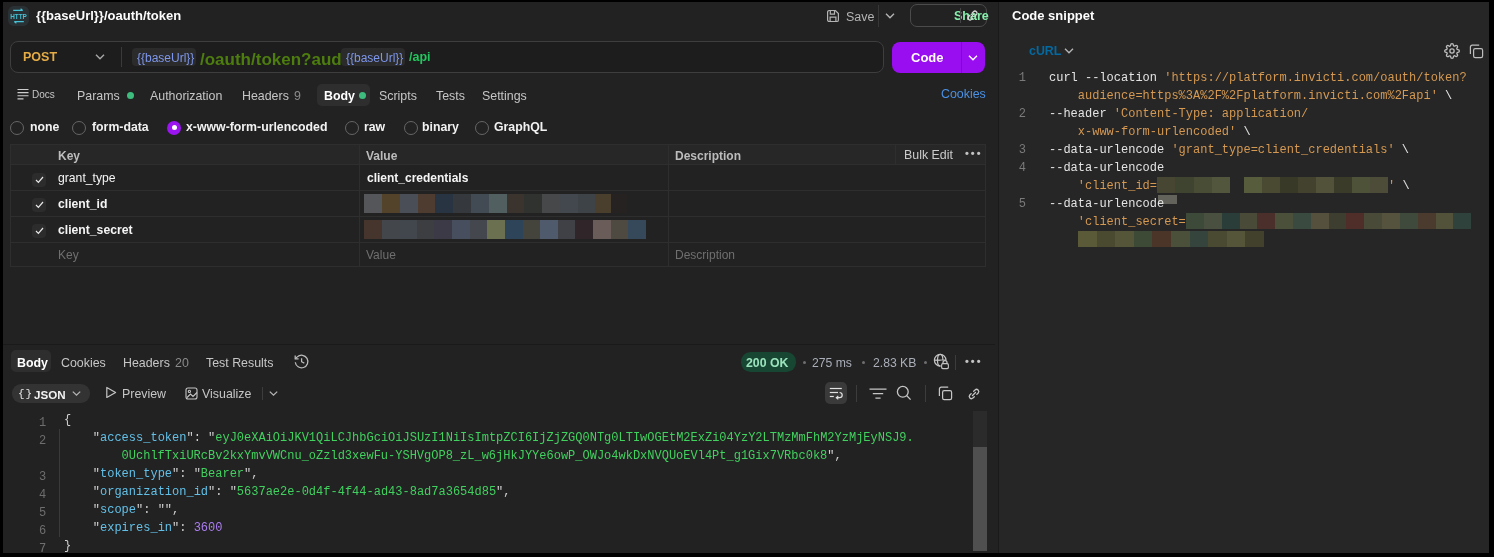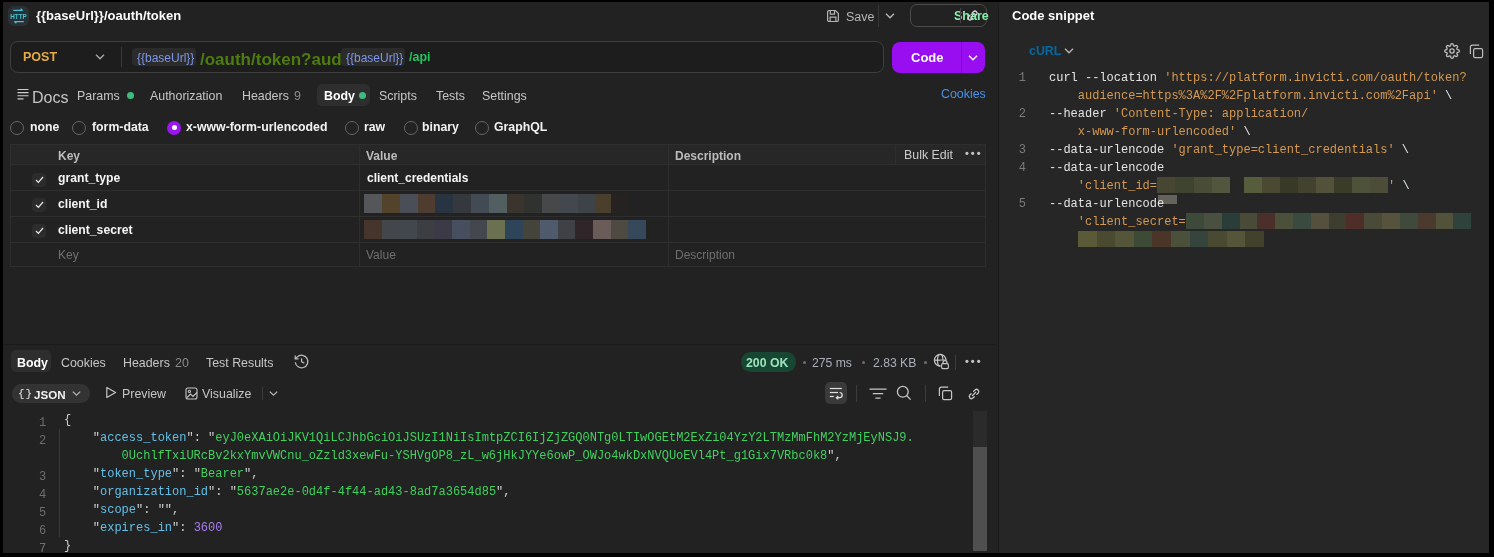--- a/index.html
+++ b/index.html
@@ -83,21 +83,21 @@
 <div class="abs" style="left:961px; top:42px; width:1px; height:31px; background:#7d0bc4;"></div>
 <svg style="left:968px; top:55px;" width="10" height="6" viewBox="0 0 10 6">
   <path d="M1 .8 L5 4.8 L9 .8" stroke="#ffffff" stroke-width="1.4" fill="none"></path>
 </svg>
 
 <svg style="left:17px; top:88px;" width="12" height="13" viewBox="0 0 12 13">
   <g stroke="#cdcdcd" stroke-width="1.15" fill="none">
     <path d="M.5 1.5 h11 M.5 4.6 h11 M.5 7.7 h11 M.5 10.8 h6"></path>
   </g>
 </svg>
-<div class="t" style="left:32px; top:89px; font-size:16px; color:#c6c6c6;">Docs</div>
+<div class="t" style="left:32px; top:89px; font-size:10px; color:#c6c6c6;">Docs</div>
 <div class="t" style="left:77px; top:89px; font-size:12.4px; color:#c6c6c6;">Params</div>
 <div class="abs" style="left:127px; top:92px; width:7px; height:7px; border-radius:50%; background:#3dbc7d;"></div>
 <div class="t" style="left:150px; top:89px; font-size:12.4px; color:#c6c6c6;">Authorization</div>
 <div class="t" style="left:242px; top:89px; font-size:12.4px; color:#c6c6c6;">Headers</div>
 <div class="t" style="left:294px; top:89px; font-size:12.4px; color:#8b8b8b;">9</div>
 <div class="abs" style="left:317px; top:84px; width:53px; height:22px; background:#2e2e2e; border-radius:5px;"></div>
 <div class="t" style="left:324px; top:89px; font-size:12.4px; font-weight:bold; color:#ffffff;">Body</div>
 <div class="abs" style="left:359px; top:92px; width:7px; height:7px; border-radius:50%; background:#3dbc7d;"></div>
 <div class="t" style="left:379px; top:89px; font-size:12.4px; color:#c6c6c6;">Scripts</div>
 <div class="t" style="left:436px; top:89px; font-size:12.4px; color:#c6c6c6;">Tests</div>
@@ -129,21 +129,21 @@
 <div class="t" style="left:58px; top:149px; font-size:12px; font-weight:bold; color:#bcbcbc;">Key</div>
 <div class="t" style="left:366px; top:149px; font-size:12px; font-weight:bold; color:#bcbcbc;">Value</div>
 <div class="t" style="left:675px; top:149px; font-size:12px; font-weight:bold; color:#bcbcbc;">Description</div>
 <div class="t" style="left:904px; top:148px; font-size:12.4px; color:#cbcbcb;">Bulk Edit</div>
 <div class="t" style="left:965px; top:147px; font-size:11px; font-weight:bold; color:#c4c4c4; letter-spacing:2px;">•••</div>
 
 <div class="abs" style="left:32px; top:173px; width:14px; height:14px; background:#2c2c2c; border-radius:4px;"></div>
 <svg style="left:35px; top:176px;" width="9" height="8" viewBox="0 0 9 8">
     <path d="M1 4 L3.4 6.4 L8 1" stroke="#e8e8e8" stroke-width="1.2" fill="none"></path>
   </svg>
-<div class="t" style="left:58px; top:171px; font-size:12.2px; font-weight:bold; color:#f5f5f5;">grant_type</div>
+<div class="t" style="left:58px; top:171px; font-size:12.2px; font-weight:normal; color:#f5f5f5;">grant_type</div>
 <div class="t" style="left:367px; top:171px; font-size:12px; font-weight:bold; color:#f5f5f5;">client_credentials</div>
 
 <div class="abs" style="left:32px; top:198px; width:14px; height:14px; background:#2c2c2c; border-radius:4px;"></div>
 <svg style="left:35px; top:201px;" width="9" height="8" viewBox="0 0 9 8">
     <path d="M1 4 L3.4 6.4 L8 1" stroke="#e8e8e8" stroke-width="1.2" fill="none"></path>
   </svg>
 <div class="t" style="left:58px; top:197px; font-size:12.2px; font-weight:bold; color:#f5f5f5;">client_id</div>
 <div class="abs" style="left:364px; top:194px; width:263px; height:19px; background:linear-gradient(90deg,#54565a 0 18px,#52432a 0 36px,#4a4e57 0 54px,#4f3c30 0 71px,#283442 0 89px,#35383c 0 107px,#424a54 0 125px,#515f60 0 143px,#3a332e 0 160px,#303230 0 178px,#47484a 0 196px,#43484e 0 214px,#3e4347 0 231px,#4a3e2c 0 247px,#262222 0 263px);"></div>
 
 <div class="abs" style="left:32px; top:224px; width:14px; height:14px; background:#2c2c2c; border-radius:4px;"></div>

